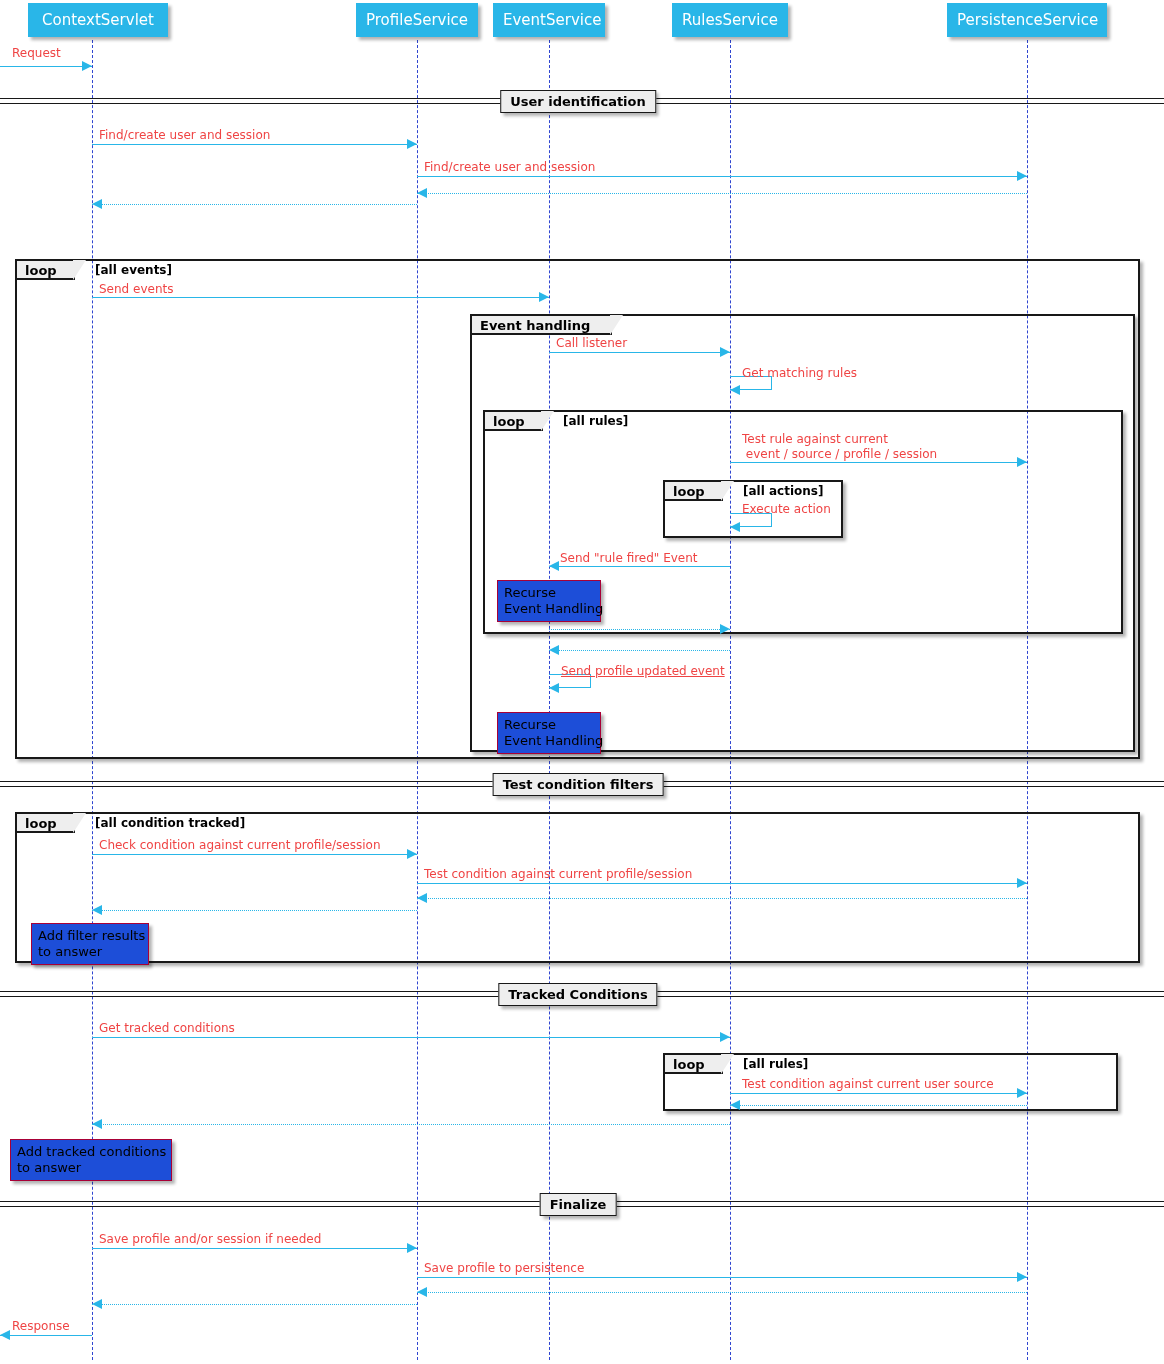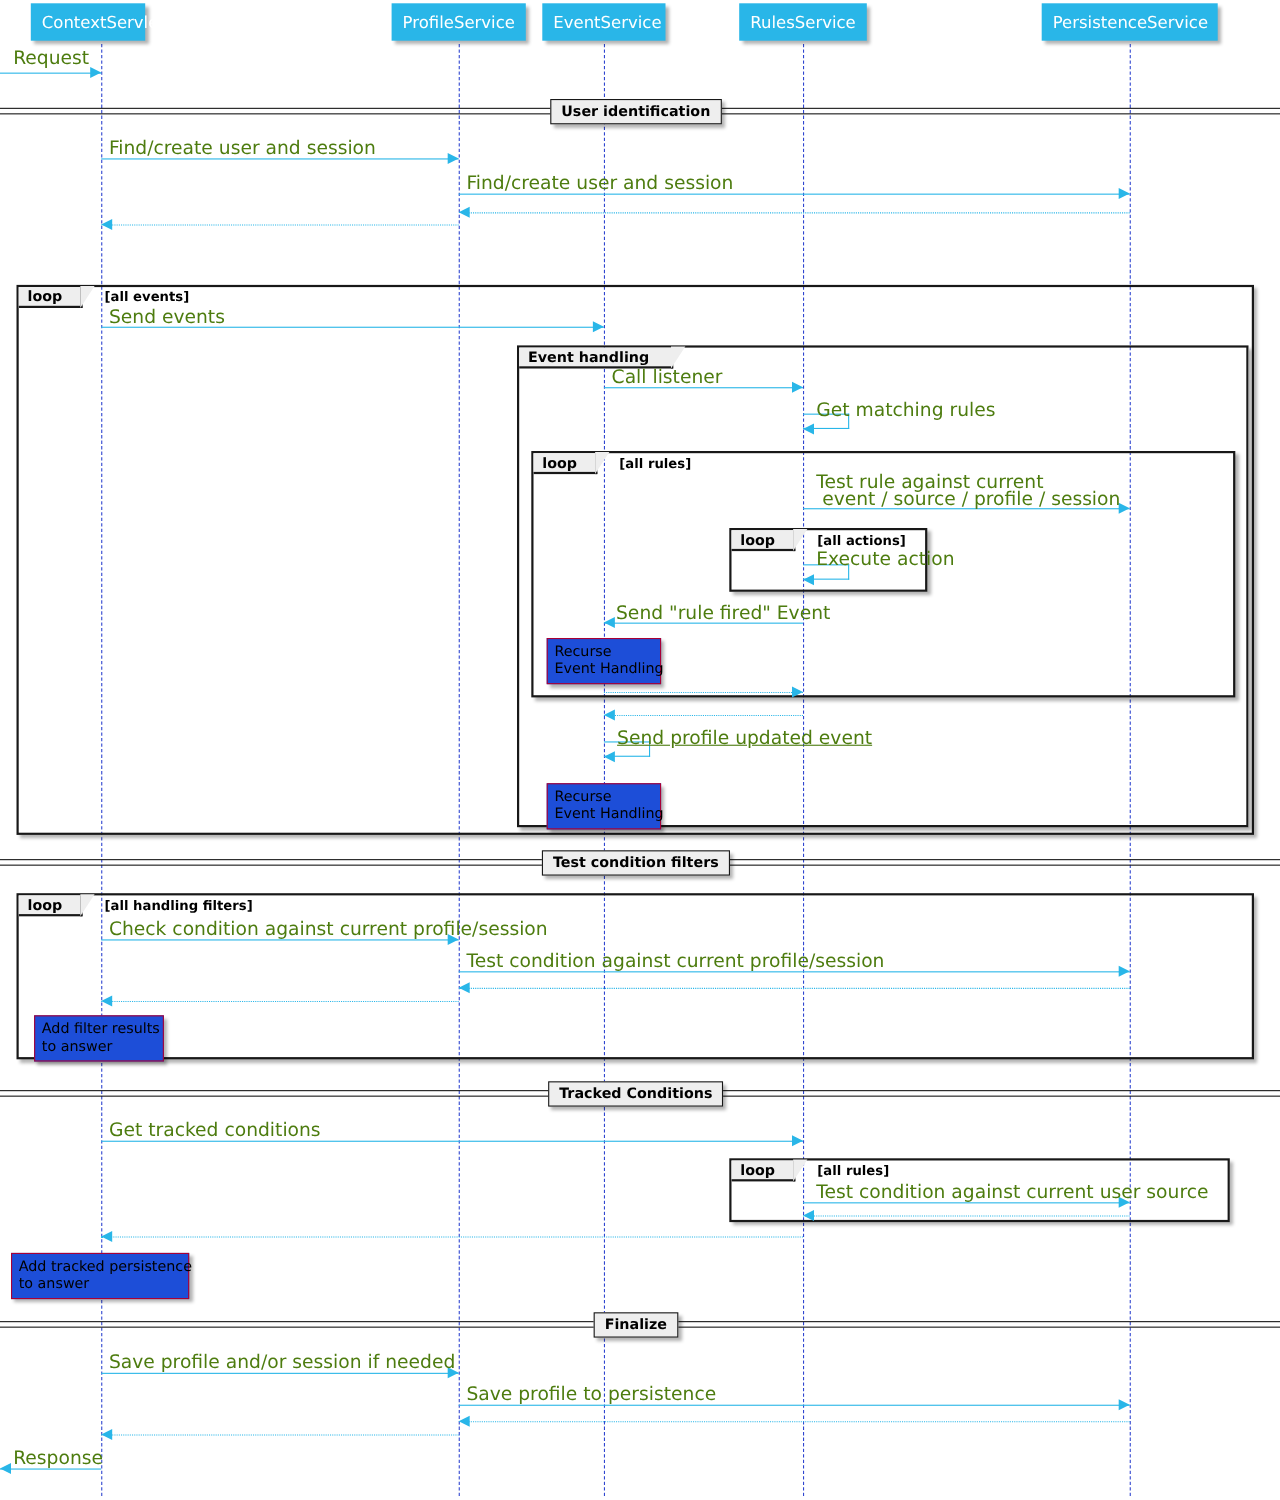--- a/index.html
+++ b/index.html
@@ -59,21 +59,21 @@
   .arrow-r,.arrow-l{position:absolute;width:0;height:0;}
   .arrow-r{
     border-top:5px solid transparent;border-bottom:5px solid transparent;
     border-left:10px solid #29B6E8;
   }
   .arrow-l{
     border-top:5px solid transparent;border-bottom:5px solid transparent;
     border-right:10px solid #29B6E8;
   }
   .msg-label{
-    position:absolute;font-size:17px;color:#4d7c0f;white-space:nowrap;
+    position:absolute;font-size:12px;color:#ef4444;white-space:nowrap;
     line-height:15px;
   }
 
   
   .self-msg{position:absolute;box-sizing:border-box;
     border:1px solid #29B6E8;border-left:0;height:14px;width:42px;}
 
   
   .note{
     position:absolute;background:#1d4ed8;border:1px solid #A80036;
@@ -83,21 +83,21 @@
 </style>
 </head>
 <body>
 
 <div id="canvas">
     <div class="lifeline" style="left: 92px; top: 40px; height: 1320px;"></div>
     <div class="lifeline" style="left: 417px; top: 40px; height: 1320px;"></div>
     <div class="lifeline" style="left: 549px; top: 40px; height: 1320px;"></div>
     <div class="lifeline" style="left: 730px; top: 40px; height: 1320px;"></div>
     <div class="lifeline" style="left: 1027px; top: 40px; height: 1320px;"></div>
-    <div class="participant" style="left: 28px; top: 3px; width: 104px;">ContextServlet</div>
+    <div class="participant" style="left: 28px; top: 3px; width: 140px;">ContextServlet</div>
     <div class="participant" style="left: 356px; top: 3px; width: 122px;">ProfileService</div>
     <div class="participant" style="left: 493px; top: 3px; width: 112px;">EventService</div>
     <div class="participant" style="left: 672px; top: 3px; width: 116px;">RulesService</div>
     <div class="participant" style="left: 947px; top: 3px; width: 160px;">PersistenceService</div>
     <div class="group" style="left: 15px; top: 259px; width: 1125px; height: 500px;">
       <div class="group-tab" style="width: 58px;">loop<div class="notch"></div></div>
     </div>
     <div class="group-cond" style="left: 95px; top: 263px;">[all events]</div>
     <div class="group" style="left: 470px; top: 314px; width: 665px; height: 438px;">
       <div class="group-tab" style="width: 140px;">Event handling<div class="notch"></div></div>
@@ -106,21 +106,21 @@
       <div class="group-tab" style="width: 58px;">loop<div class="notch"></div></div>
     </div>
     <div class="group-cond" style="left: 563px; top: 414px;">[all rules]</div>
     <div class="group" style="left: 663px; top: 480px; width: 180px; height: 58px;">
       <div class="group-tab" style="width: 58px;">loop<div class="notch"></div></div>
     </div>
     <div class="group-cond" style="left: 743px; top: 484px;">[all actions]</div>
     <div class="group" style="left: 15px; top: 812px; width: 1125px; height: 151px;">
       <div class="group-tab" style="width: 58px;">loop<div class="notch"></div></div>
     </div>
-    <div class="group-cond" style="left: 95px; top: 816px;">[all handling filters]</div>
+    <div class="group-cond" style="left: 95px; top: 816px;">[all condition tracked]</div>
     <div class="group" style="left: 663px; top: 1053px; width: 455px; height: 58px;">
       <div class="group-tab" style="width: 58px;">loop<div class="notch"></div></div>
     </div>
     <div class="group-cond" style="left: 743px; top: 1057px;">[all rules]</div>
     <div class="msg-line" style="left: 0px; top: 66px; width: 92px;"></div>
     <div class="arrow-r" style="left: 82px; top: 61px;"></div>
     <div class="msg-label" style="left: 12px; top: 46px; white-space: pre;">Request</div>
     <div class="msg-line" style="left: 92px; top: 144px; width: 325px;"></div>
     <div class="arrow-r" style="left: 407px; top: 139px;"></div>
     <div class="msg-label" style="left: 99px; top: 128px; white-space: pre;">Find/create user and session</div>
@@ -209,15 +209,15 @@
       <div class="bar b1"></div>
       <div class="bar b2"></div>
       <div class="lbl" style="left: 578px;">Finalize</div>
     </div>
     <div class="note" style="left: 497px; top: 580px; width: 104px; min-height: 40px;">Recurse
 Event Handling</div>
     <div class="note" style="left: 497px; top: 712px; width: 104px; min-height: 40px;">Recurse
 Event Handling</div>
     <div class="note" style="left: 31px; top: 923px; width: 118px; min-height: 40px;">Add filter results
 to answer</div>
-    <div class="note" style="left: 10px; top: 1139px; width: 162px; min-height: 40px;">Add tracked persistence
+    <div class="note" style="left: 10px; top: 1139px; width: 162px; min-height: 40px;">Add tracked conditions
 to answer</div>
   </div>
 
 </body></html>

